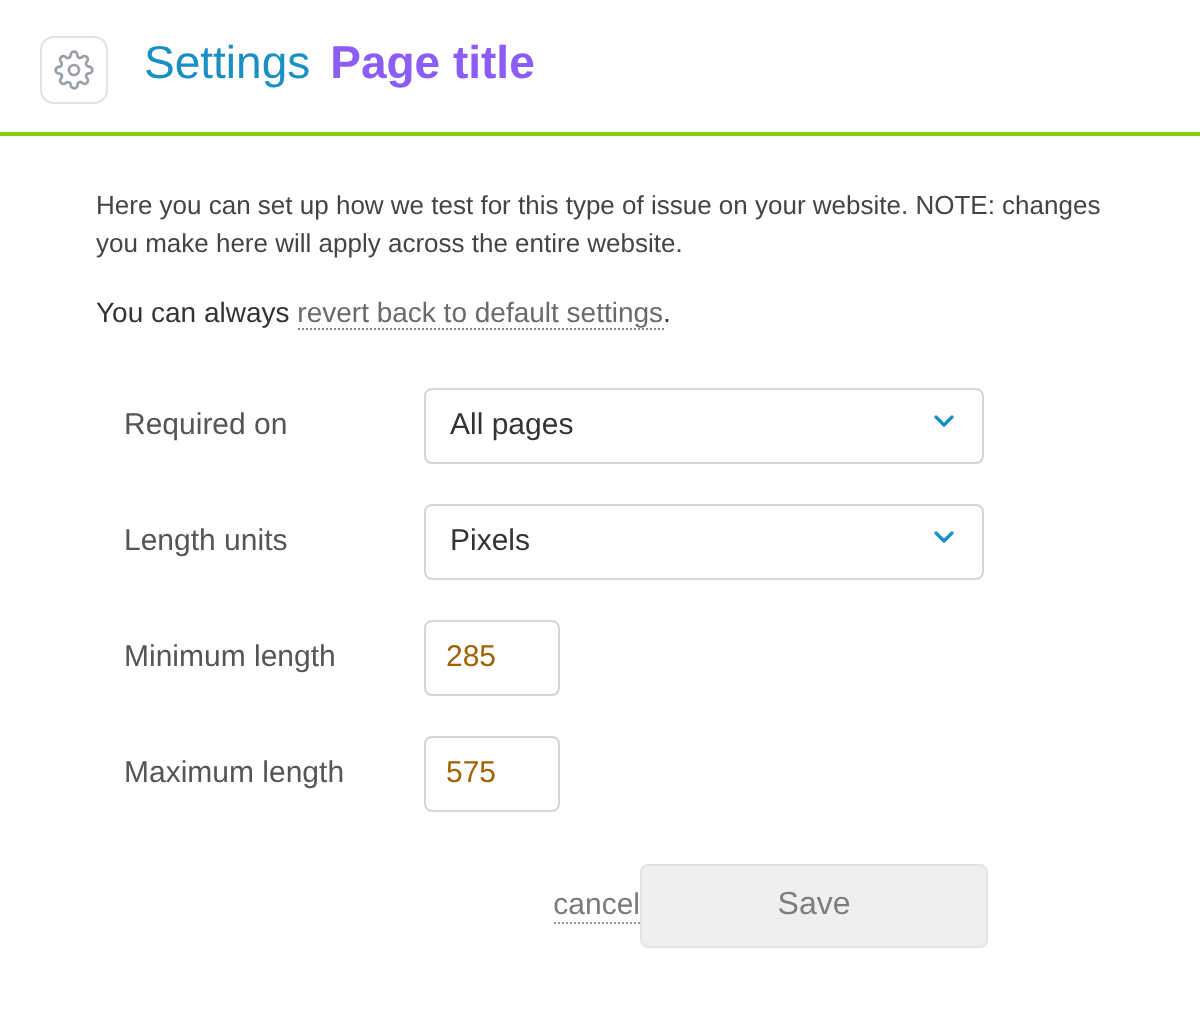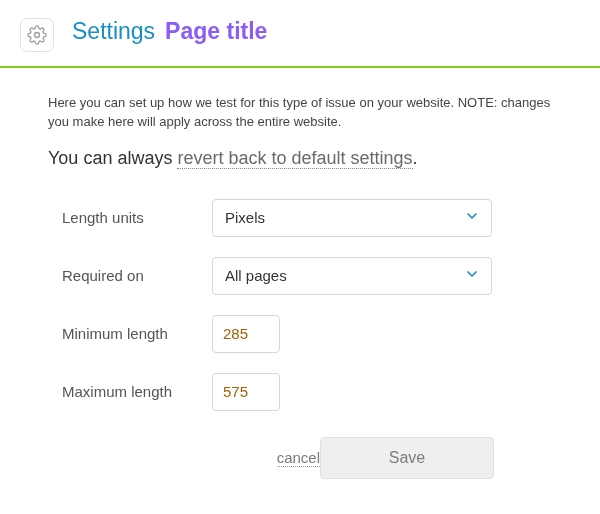--- a/index.html
+++ b/index.html
@@ -41,21 +41,21 @@
     .content {
       padding: 26px 48px 20px 48px;
     }
     .desc {
       font-size: 13px;
       line-height: 1.45;
       color: #444;
       margin-bottom: 16px;
     }
     .revert-line {
-      font-size: 18px;
+      font-size: 14px;
       color: #333;
       margin-bottom: 30px;
     }
     .revert-link {
       color: #6a6a6a;
       border-bottom: 1px dotted #888;
       cursor: pointer;
     }
     .form {
       padding-left: 14px;
@@ -146,50 +146,50 @@
 </div>
 
 <div class="content">
   <p class="desc">Here you can set up how we test for this type of issue on your website. NOTE: changes you make here will apply across the entire website.</p>
 
   <p class="revert-line">
     <span>You can always </span><span class="revert-link">revert back to default settings</span><span>.</span>
   </p>
 
   <div class="form">
+
+    <div class="row">
+      <div class="row-label">Required on</div>
+      <div class="select-wrap">
+        <div class="select">
+          <span>All pages</span>
+        </div>
+        <span class="chevron">
+          <svg viewBox="0 0 24 24" fill="none" stroke="currentColor" stroke-width="2.5" stroke-linecap="round" stroke-linejoin="round">
+              <polyline points="6 9 12 15 18 9"></polyline>
+            </svg>
+        </span>
+      </div>
+    </div>
 
     <div class="row">
       <div class="row-label">Length units</div>
       <div class="select-wrap">
         <div class="select">
           <span>Pixels</span>
         </div>
         <span class="chevron">
           <svg viewBox="0 0 24 24" fill="none" stroke="currentColor" stroke-width="2.5" stroke-linecap="round" stroke-linejoin="round">
               <polyline points="6 9 12 15 18 9"></polyline>
             </svg>
         </span>
       </div>
     </div>
 
     <div class="row">
-      <div class="row-label">Required on</div>
-      <div class="select-wrap">
-        <div class="select">
-          <span>All pages</span>
-        </div>
-        <span class="chevron">
-          <svg viewBox="0 0 24 24" fill="none" stroke="currentColor" stroke-width="2.5" stroke-linecap="round" stroke-linejoin="round">
-              <polyline points="6 9 12 15 18 9"></polyline>
-            </svg>
-        </span>
-      </div>
-    </div>
-
-    <div class="row">
       <div class="row-label">Minimum length</div>
       <input class="num-input" type="text" value="285" style="">
     </div>
 
     <div class="row">
       <div class="row-label">Maximum length</div>
       <input class="num-input" type="text" value="575" style="">
     </div>
 
   </div>

